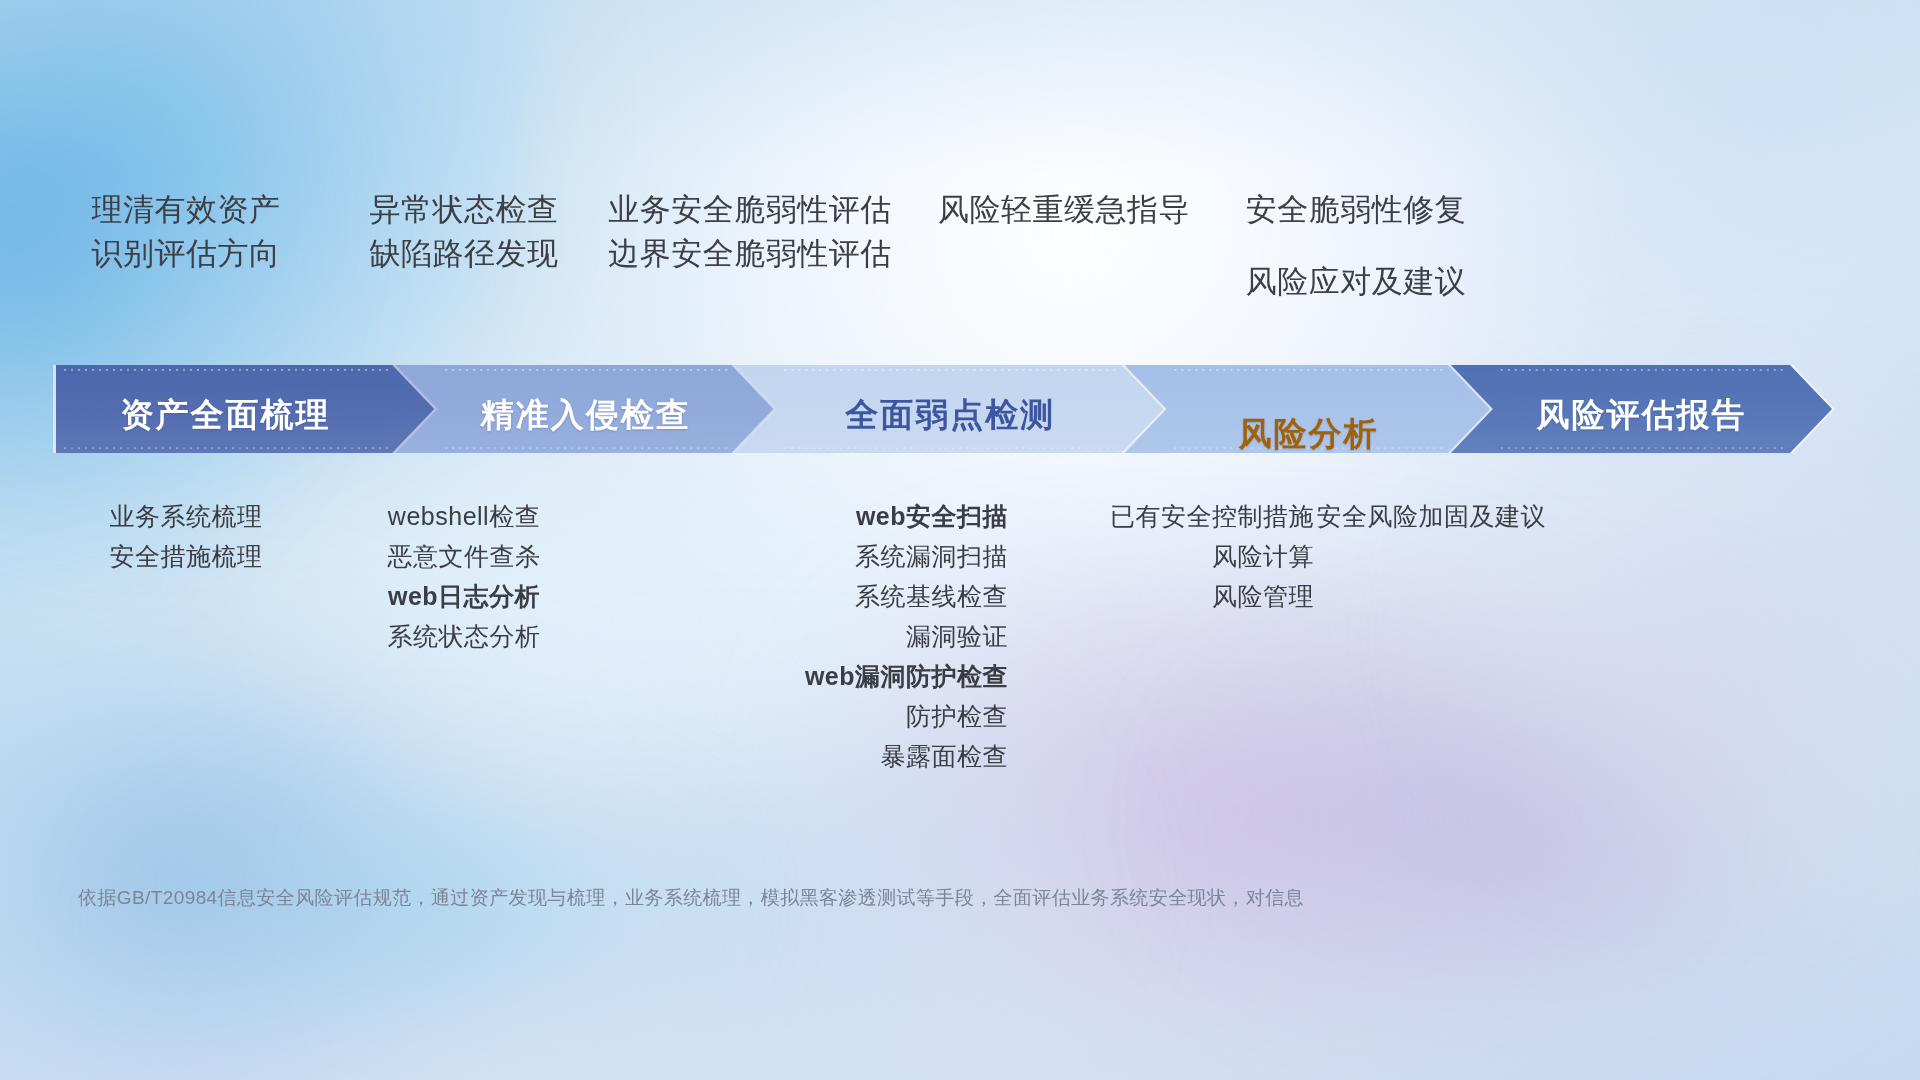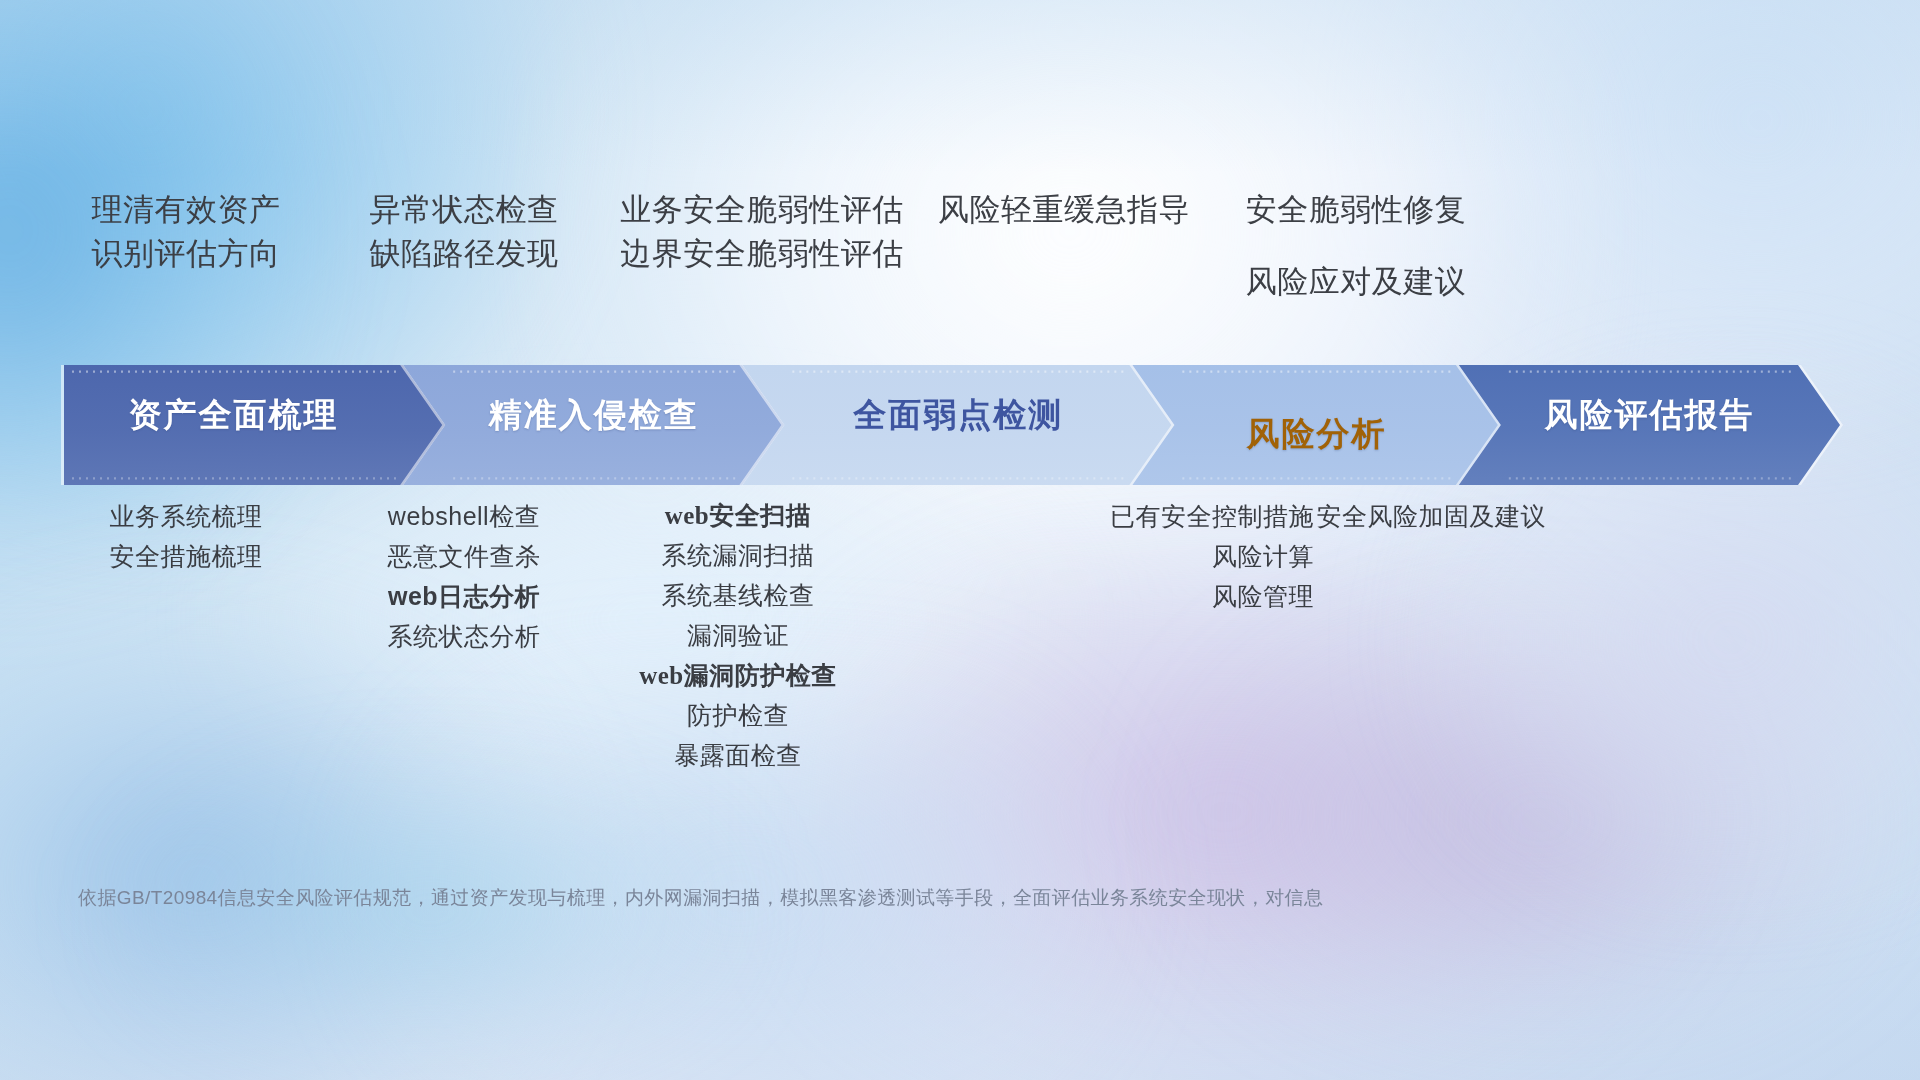--- a/index.html
+++ b/index.html
@@ -108,22 +108,22 @@
     font-size:31px;
     color:#3c3f45;
     letter-spacing:.5px;
     line-height:44px;
     white-space:nowrap;
   }
 
   
   #banner {
     position:absolute;
-    left:64px; top:365px;
-    width:1776px; height:120px;
+    left:56px; top:365px;
+    width:1776px; height:88px;
   }
   #banner svg { display:block; width:100%; height:100%; overflow:visible; }
 
   .seg-label {
     position:absolute;
     top:0; height:100px;
     display:flex; align-items:center; justify-content:center;
     font-size:33px;
     font-weight:bold;
     letter-spacing:2px;
@@ -181,21 +181,21 @@
 
   <div class="toprow" id="toprow" style="top:188px;">
       <div class="col" style="position: absolute; left: -64px; width: 500px;">
         <div class="tline">理清有效资产</div>
         <div class="tline">识别评估方向</div>
       </div>
       <div class="col" style="position: absolute; left: 214px; width: 500px;">
         <div class="tline">异常状态检查</div>
         <div class="tline">缺陷路径发现</div>
       </div>
-      <div class="col" style="position: absolute; left: 512px; width: 500px; text-align: right;">
+      <div class="col" style="position: absolute; left: 500px; width: 500px; text-align: right;">
         <div class="tline">业务安全脆弱性评估</div>
         <div class="tline">边界安全脆弱性评估</div>
       </div>
       <div class="col" style="position: absolute; left: 814px; width: 500px;">
         <div class="tline">风险轻重缓急指导</div>
       </div>
       <div class="col" style="position: absolute; left: 1106px; width: 500px; gap: 28px;">
         <div class="tline">安全脆弱性修复</div>
         <div class="tline">风险应对及建议</div>
       </div>
@@ -264,36 +264,36 @@
       <div style="position: absolute; left: -64px; width: 500px; text-align: center;">
         <div class="bline">业务系统梳理</div>
         <div class="bline">安全措施梳理</div>
       </div>
       <div style="position: absolute; left: 214px; width: 500px; text-align: center;">
         <div class="bline" style="font-weight: 400;">webshell检查</div>
         <div class="bline">恶意文件查杀</div>
         <div class="bline" style="font-weight: 600;">web日志分析</div>
         <div class="bline">系统状态分析</div>
       </div>
-      <div style="position: absolute; left: 488px; width: 500px; text-align: center; font-family: Liberation Serif, serif;">
+      <div style="position: absolute; left: 508px; width: 500px; text-align: right;">
         <div class="bline" style="font-weight: 600;">web安全扫描</div>
         <div class="bline">系统漏洞扫描</div>
         <div class="bline">系统基线检查</div>
         <div class="bline">漏洞验证</div>
         <div class="bline" style="font-weight: 600;">web漏洞防护检查</div>
         <div class="bline">防护检查</div>
         <div class="bline">暴露面检查</div>
       </div>
       <div style="position: absolute; left: 814px; width: 500px; text-align: right;">
         <div class="bline">已有安全控制措施</div>
         <div class="bline">风险计算</div>
         <div class="bline">风险管理</div>
       </div>
       <div style="position: absolute; left: 1046px; width: 500px; text-align: right;">
         <div class="bline">安全风险加固及建议</div>
       </div>
     </div>
 
   <div id="footer">
-    <div>依据GB/T20984信息安全风险评估规范，通过资产发现与梳理，内外网漏洞扫描，模拟黑客渗透测试等手段，全面评估业务系统安全现状，对信息</div>
+    <div>依据GB/T20984信息安全风险评估规范，通过资产发现与梳理，业务系统梳理，模拟黑客渗透测试等手段，全面评估业务系统安全现状，对信息</div>
   </div>
 
 </div>
 
 </body></html>

